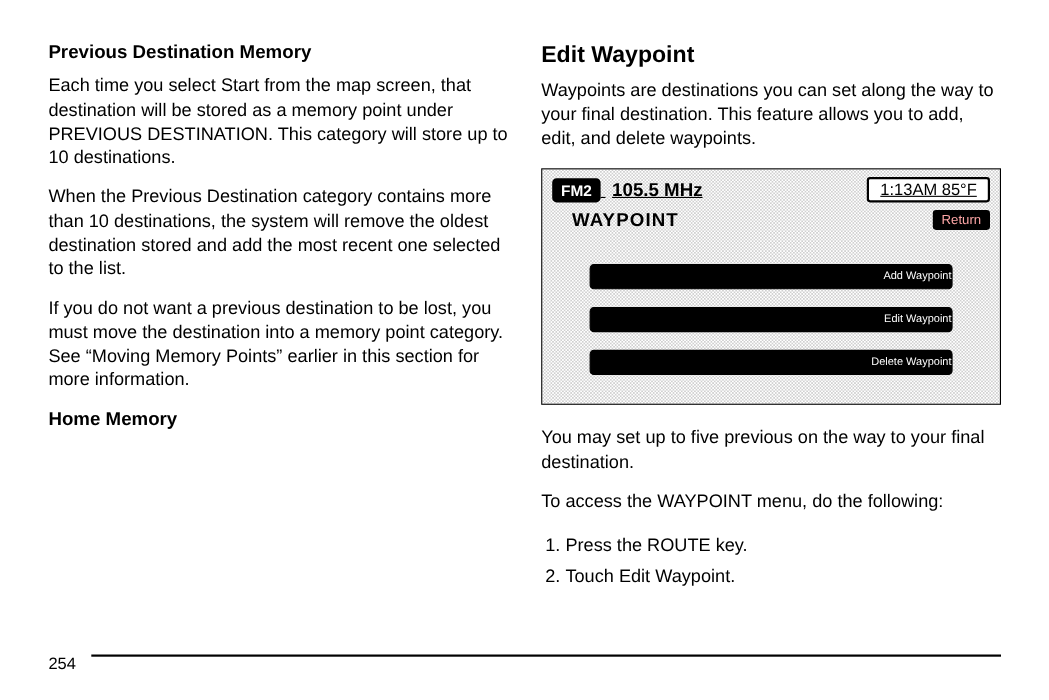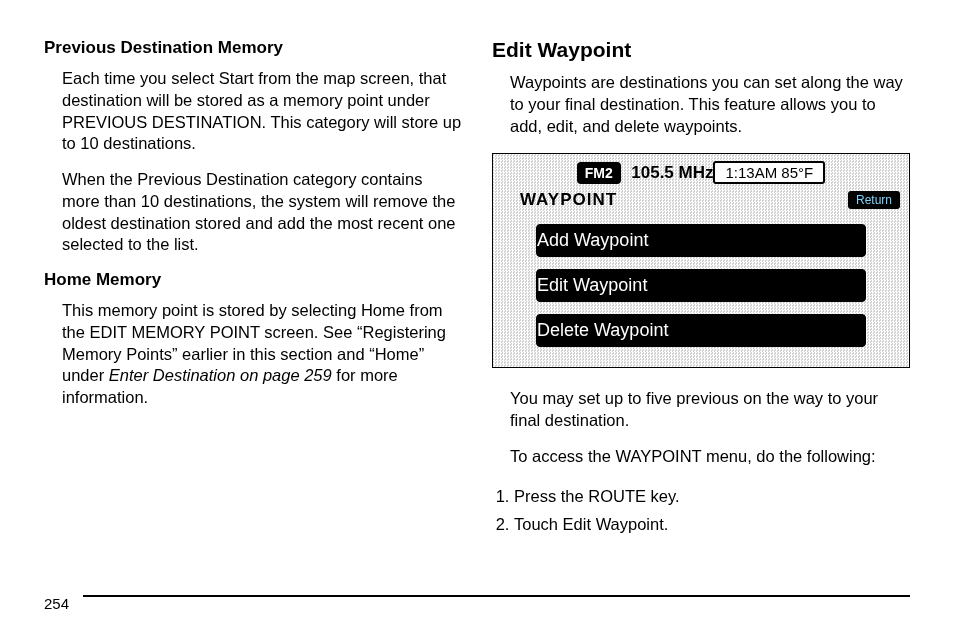--- a/index.html
+++ b/index.html
@@ -1,60 +1,58 @@
 <!DOCTYPE html>
 <html><head>
 <meta charset="utf-8">
 <style>
   * { box-sizing: border-box; margin: 0; padding: 0; }
   html, body { width: 954px; height: 636px; background: #fff; font-family: Arial, Helvetica, sans-serif; color: #000; }
   .page { display: flex; padding: 38px 44px 0 44px; gap: 30px; height: 560px; }
   .col { flex: 1; }
   .h3 { font-weight: bold; font-size: 17px; margin-bottom: 10px; }
   .h2 { font-weight: bold; font-size: 21px; margin-bottom: 10px; }
-  .para { font-size: 16.5px; line-height: 1.32; margin-bottom: 14px; margin-left: 18px; }
+  .para { font-size: 16.5px; line-height: 1.32; margin-bottom: 14px; }
   .ital { font-style: italic; }
   .list { margin-left: 22px; }
   .list-item { font-size: 16.5px; line-height: 1.7; }
   
   .device {
     border: 1px solid #000;
     width: 100%;
     height: 215px;
     margin: 16px 0 20px 0;
     background: repeating-conic-gradient(#fff 0% 25%, #d0d0d0 0% 50%) 0 0/3px 3px;
     position: relative;
     padding: 5px;
   }
-  .device-top { display:flex; align-items:center; justify-content:center; padding:2px 4px 6px 4px; }
+  .device-top { display:flex; align-items:center; justify-content:space-between; padding:2px 4px 6px 4px;text-decoration:underline; }
   .fm-badge { display:inline-block; border:2px solid #000; border-radius:4px; background:#000; color:#fff; font-weight:bold; font-size:14px; padding:1px 6px; }
   .freq { font-size:17px; font-weight:bold; color:#000; margin-left:6px; }
   .status-box { border:2px solid #000; border-radius:3px; background:#fff; font-size:15px; font-weight:500; padding:1px 10px; }
   .waypoint-row { display:flex; align-items:center; justify-content:space-between; padding:0 4px 6px 4px;margin-left:18px; }
   .waypoint-label { font-weight:bold; font-size:17px; letter-spacing:1px; }
-  .return-btn { background:#000; color:#7dd3fc; font-size:12px; padding:2px 8px; border-radius:3px; }
+  .return-btn { background:#000; color:#fca5a5; font-size:12px; padding:2px 8px; border-radius:3px; }
   .menu { padding: 8px 38px 0 38px; }
-  .menu-btn { background:#000; color:#fff; text-align:left; font-size:18px; padding:5px 0; border-radius:4px; margin-bottom:12px; border:1px solid #000; }
+  .menu-btn { background:#000; color:#fff; text-align:right; font-size:10px; padding:5px 0; border-radius:4px; margin-bottom:12px; border:1px solid #000;margin-top:16px; }
   
   .footer { position:absolute; bottom:24px; left:44px; right:44px; display:flex; }
   .pnum { font-size:15px; margin-right:14px; }
   .hr { flex:1; height:2px; background:#000; }
 </style>
 </head>
 <body>
 
 <div class="page">
   <div class="col">
     <div class="h3">Previous Destination Memory</div>
     <p class="para">Each time you select Start from the map screen, that destination will be stored as a memory point under PREVIOUS DESTINATION. This category will store up to 10 destinations.</p>
     <p class="para">When the Previous Destination category contains more than 10 destinations, the system will remove the oldest destination stored and add the most recent one selected to the list.</p>
+    <p class="para">If you do not want a previous destination to be lost, you must move the destination into a memory point category. See “Moving Memory Points” earlier in this section for more information.</p>
     <div class="h3">Home Memory</div>
-    <p class="para">
-      <span>This memory point is stored by selecting Home from the EDIT MEMORY POINT screen. See “Registering Memory Points” earlier in this section and “Home” under </span><span class="ital">Enter Destination on page 259</span><span> for more information.</span>
-    </p>
   </div>
 
   <div class="col">
     <div class="h2">Edit Waypoint</div>
     <p class="para">Waypoints are destinations you can set along the way to your final destination. This feature allows you to add, edit, and delete waypoints.</p>
 
     <div class="device">
       <div class="device-top">
         <div>
           <span class="fm-badge">FM2</span>

